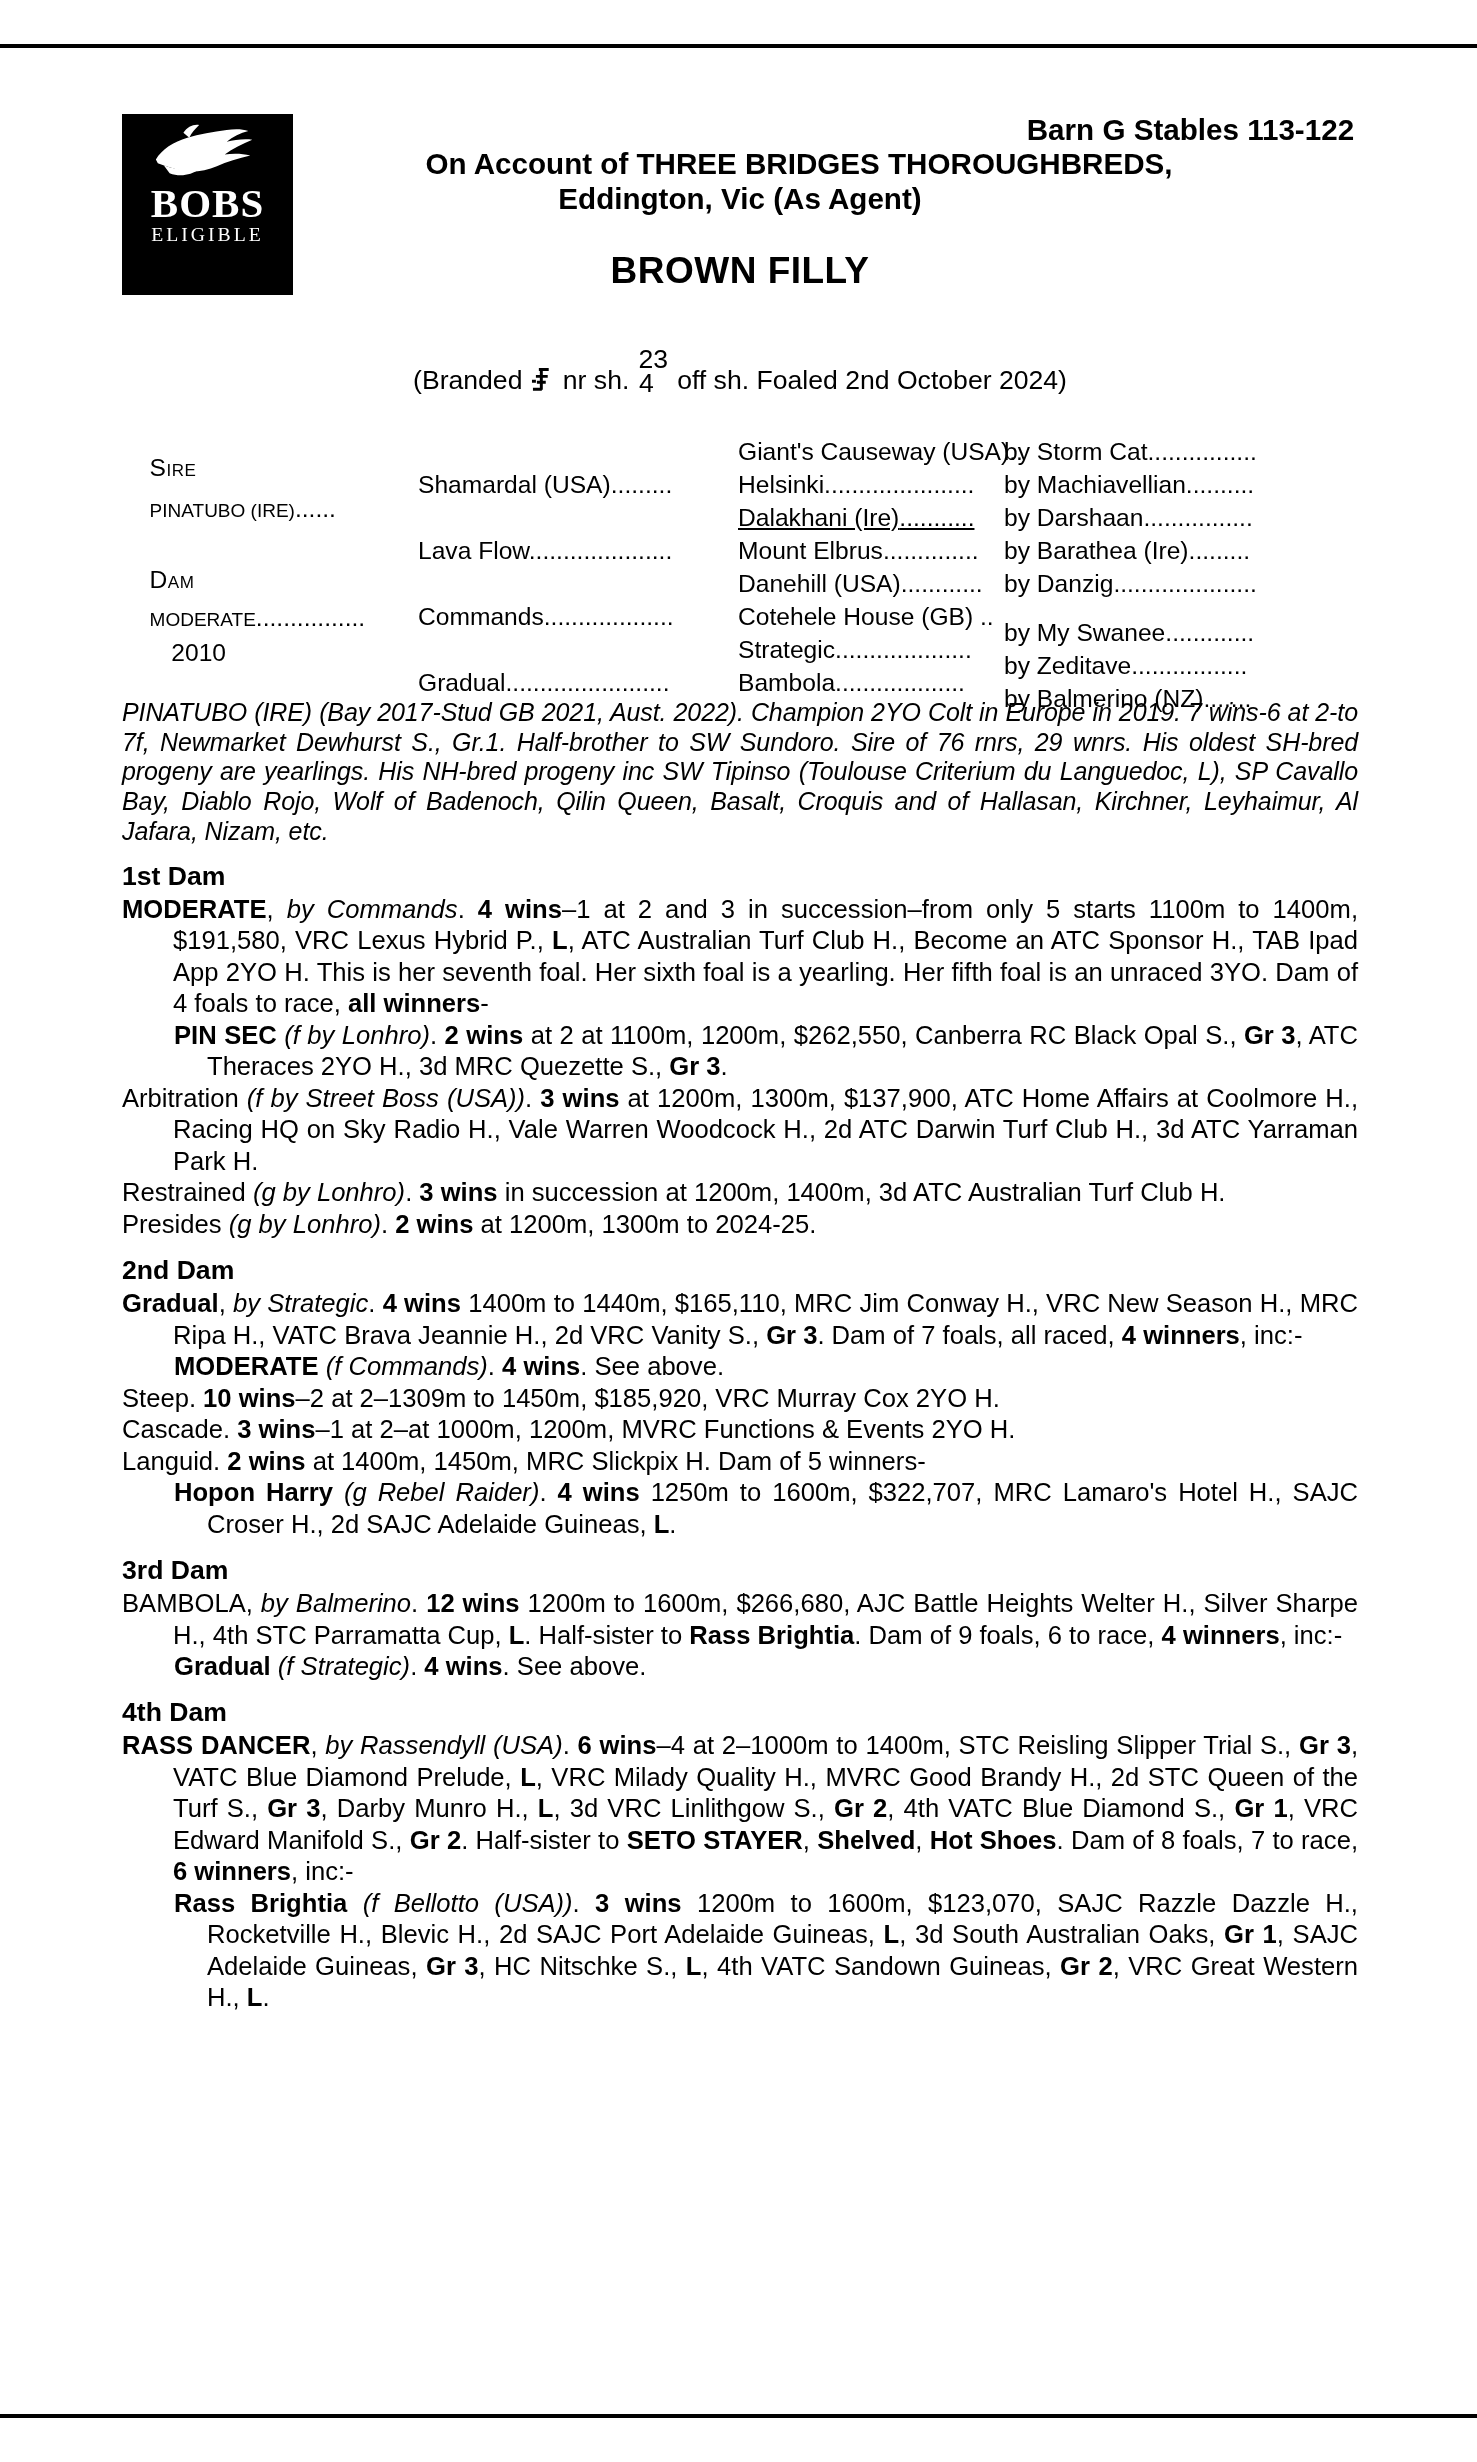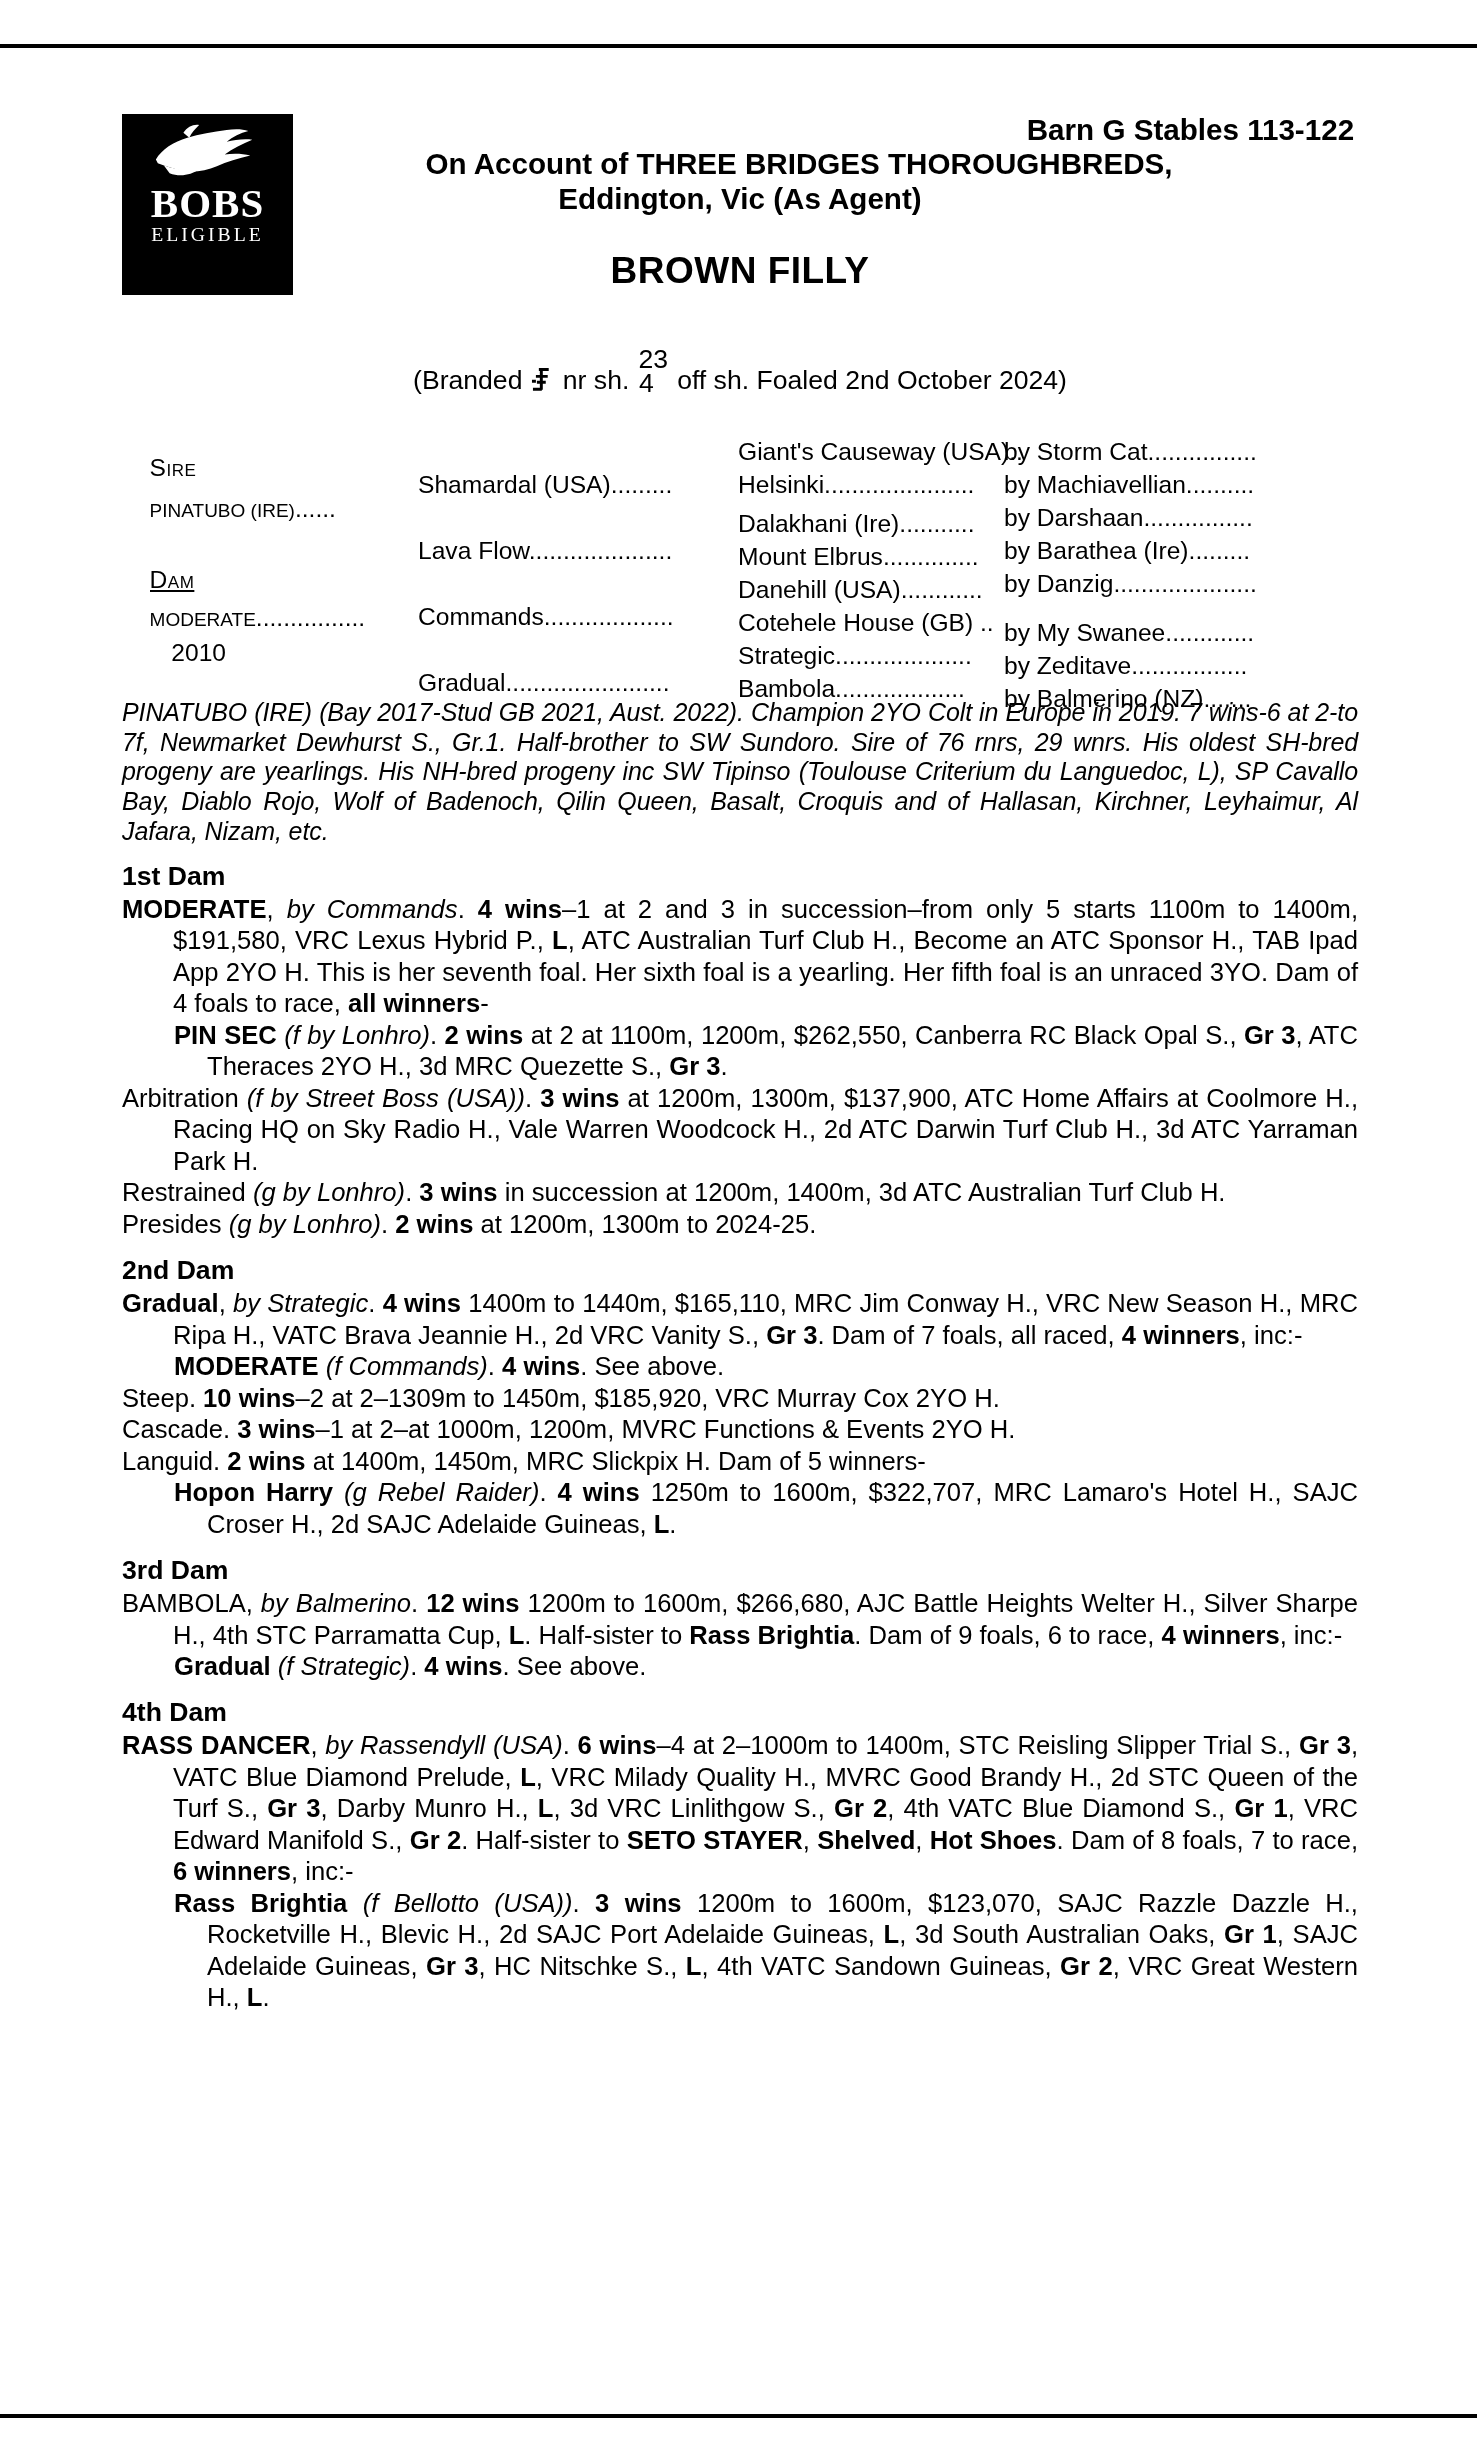--- a/index.html
+++ b/index.html
@@ -195,21 +195,21 @@
     font-variant: small-caps;
     font-size: 24.6px;
     letter-spacing: 0.5px;
   }
   .sd-name {
     font-weight: normal;
     font-size: 19px;
   }
   .dots { letter-spacing: 0px; }
   .ped-pad-sire { padding-top: 21.7px; }
-  .ped-pad-dam  { padding-top: 21.7px; text-decoration: underline; }
+  .ped-pad-dam  { padding-top: 21.7px; }
 
   
   .sire-para {
     margin-top: 14px;
     font-weight: normal;
     font-style: italic;
     font-size: 25px;
     line-height: 29.6px;
     text-align: justify;
     letter-spacing: -0.1px;
@@ -315,21 +315,21 @@
 
       <div class="ped-col2">
           <div class="ped-line" style="margin-top: 50px;"><span>Shamardal (USA)</span><span class="dots">............</span></div>
           <div class="ped-line" style="margin-top: 33px;"><span>Lava Flow</span><span class="dots">......................</span></div>
           <div class="ped-line" style="margin-top: 33px;"><span>Commands</span><span class="dots">......................</span></div>
           <div class="ped-line" style="margin-top: 33px;"><span>Gradual</span><span class="dots">........................</span></div>
         </div>
       <div class="ped-col3">
           <div class="ped-line" style="margin-top: 16.7px;"><span>Giant's Causeway (USA)</span><span class="dots">..</span></div>
           <div class="ped-line" style="margin-top: 0px;"><span>Helsinki</span><span class="dots">......................</span></div>
-          <div class="ped-line" style="margin-top: 6px;"><span>Dalakhani (Ire)</span><span class="dots">...........</span></div>
+          <div class="ped-line" style="margin-top: 0px; text-decoration: underline;"><span>Dalakhani (Ire)</span><span class="dots">...........</span></div>
           <div class="ped-line" style="margin-top: 0px;"><span>Mount Elbrus</span><span class="dots">..............</span></div>
           <div class="ped-line" style="margin-top: 0px;"><span>Danehill (USA)</span><span class="dots">............</span></div>
           <div class="ped-line" style="margin-top: 0px;"><span>Cotehele House (GB)</span><span class="dots"> ..</span></div>
           <div class="ped-line" style="margin-top: 0px;"><span>Strategic</span><span class="dots">....................</span></div>
           <div class="ped-line" style="margin-top: 0px;"><span>Bambola</span><span class="dots">...................</span></div>
         </div>
       <div class="ped-col4">
           <div class="ped-line" style="margin-top: 16.7px;"><span>by Storm Cat</span><span class="dots">................</span></div>
           <div class="ped-line" style="margin-top: 0px;"><span>by Machiavellian</span><span class="dots">..........</span></div>
           <div class="ped-line" style="margin-top: 0px;"><span>by Darshaan</span><span class="dots">................</span></div>

